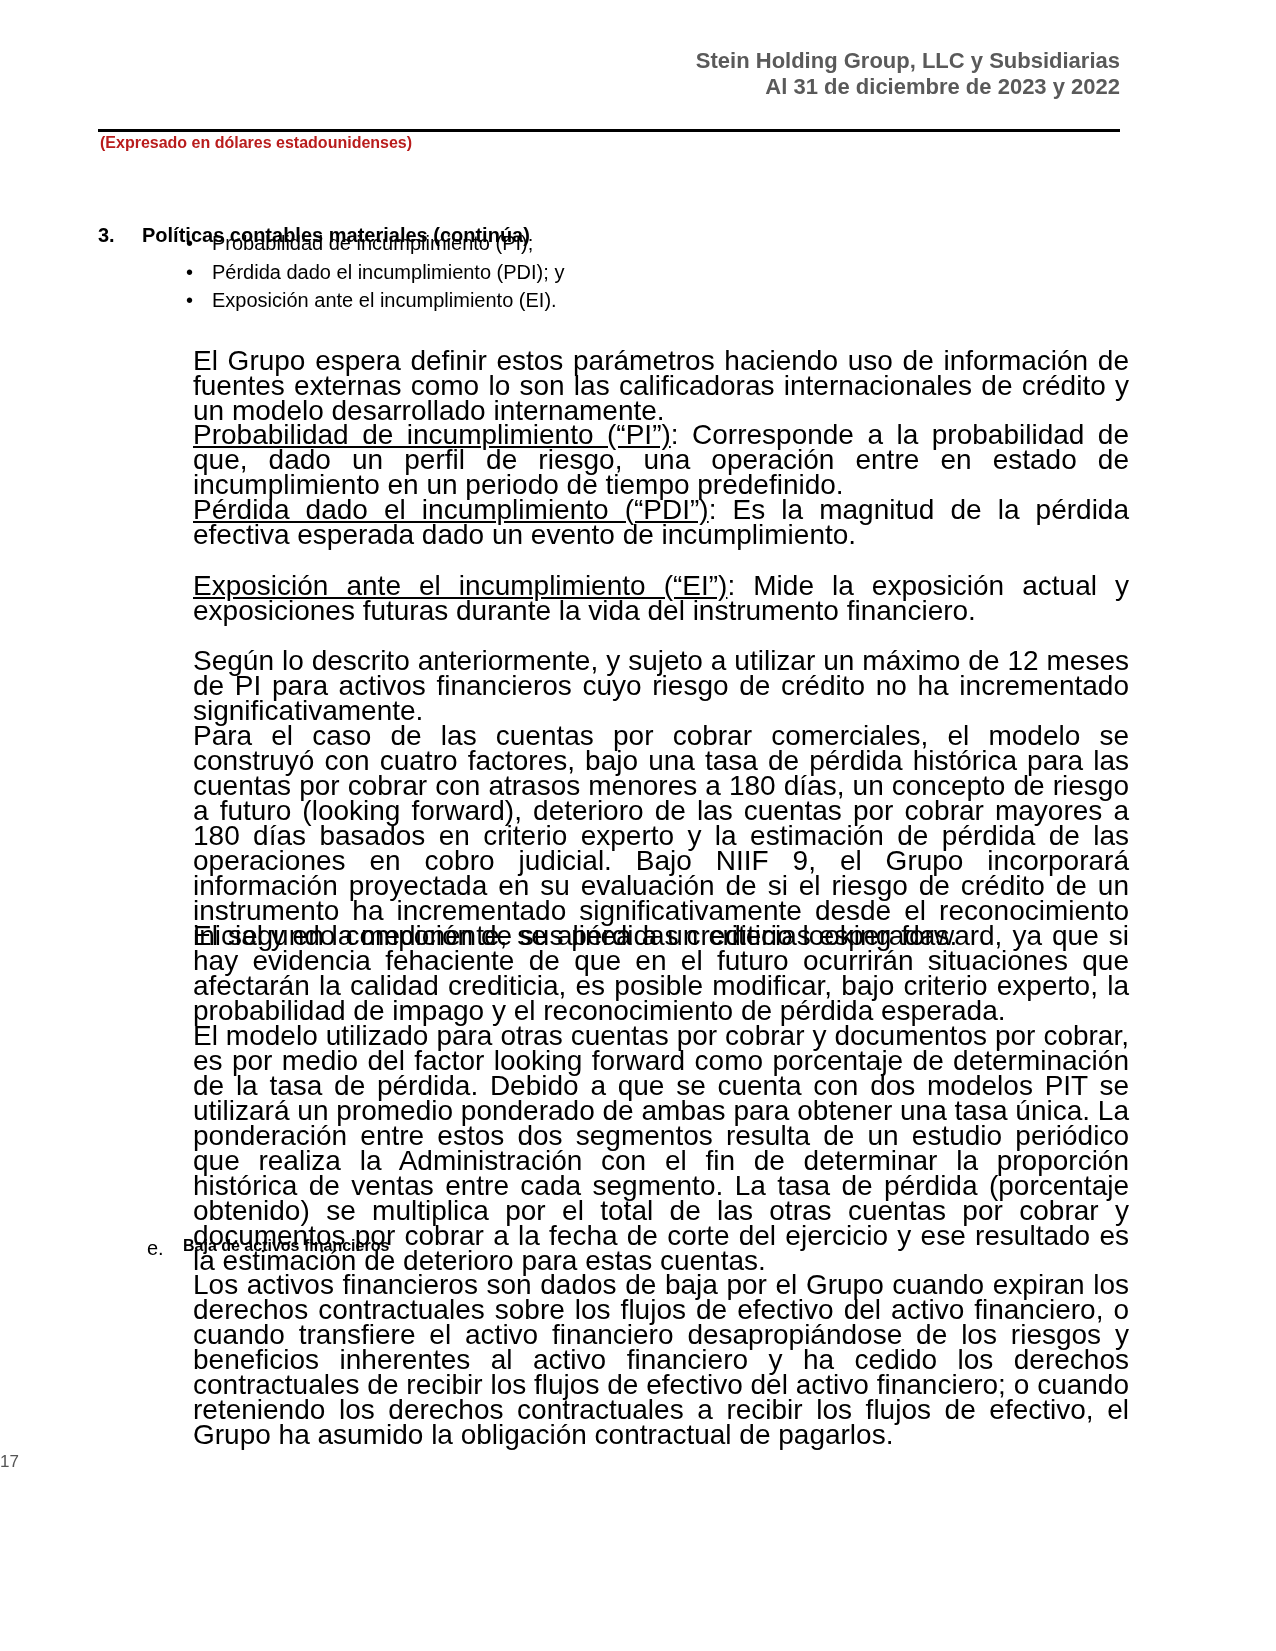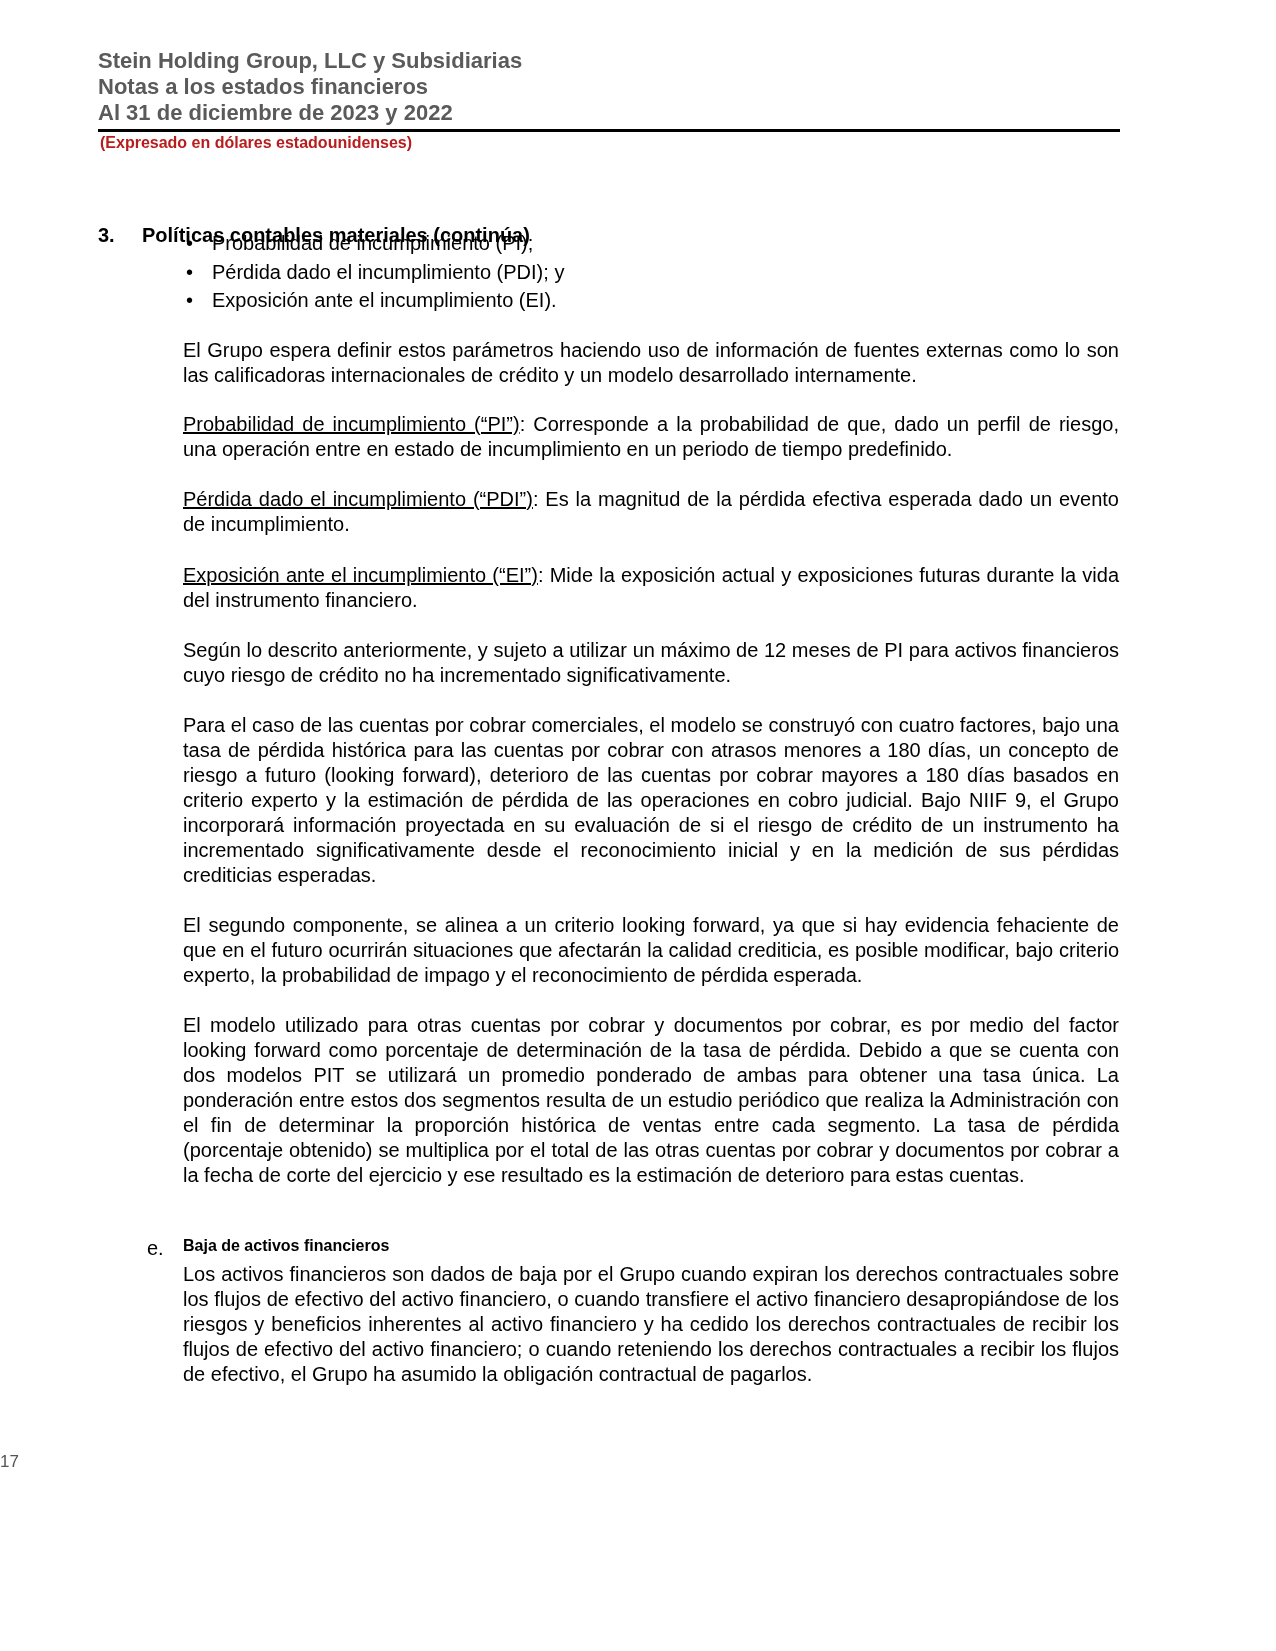--- a/index.html
+++ b/index.html
@@ -1,40 +1,39 @@
 <!DOCTYPE html>
 <html><head>
 <meta charset="utf-8">
 <style>
   html, body { margin: 0; padding: 0; background: #ffffff; }
   body {
     width: 1276px; height: 1651px; position: relative; overflow: hidden;
     font-family: "Liberation Sans", sans-serif; color: #000;
   }
-  .header { position: absolute; left: 98px; top: 48px; width: 1022px; }
+  .header { position: absolute; left: 98px; top: 48px; width: 1022px; text-align: right; }
   .header .h { font-weight: bold; font-size: 22px; line-height: 26px; color: #5a5a5a; }
   .header .rule { position: absolute; left: 0; right: 0; top: 81px; height: 3px; background: #000; }
   .header .sub { position: absolute; left: 2px; top: 86px; font-size: 16px; color: #b91c1c; white-space: nowrap; font-weight: bold; }
   .section-title { position: absolute; left: 98px; top: 176px; font-size: 20px; font-weight: bold; margin-top: 48px; }
   .section-title .num { display: inline-block; width: 44px; }
   .bullets { position: absolute; left: 186px; top: 229px; margin: 0; padding: 0; list-style: none; }
   .bullets li { font-size: 20px; line-height: 28.5px; position: relative; padding-left: 26px; }
   .bullets li .dot { position: absolute; left: 0; top: 0; }
-  .para { position: absolute; left: 183px; width: 936px; font-size: 20px; line-height: 25px; text-align: justify; margin: 0; }
+  .para { position: absolute; left: 183px; width: 936px; font-size: 28px; line-height: 25px; text-align: justify; margin: 10px; }
   .para u { text-decoration: underline; }
   .sub-letter { position: absolute; left: 147px; top: 1237px; font-size: 20px; }
   .sub-title { position: absolute; left: 183px; top: 1237px; font-size: 16px; font-weight: bold; }
   .page-num { position: absolute; left: 0; width: 1204px; text-align: left; top: 1452px; font-size: 17px; color: #555; }
 </style>
 </head>
 <body>
 
 <div class="header">
   <div class="h">Stein Holding Group, LLC y Subsidiarias</div>
-  <div class="h">Notas a los estados financieros</div>
   <div class="h">Al 31 de diciembre de 2023 y 2022</div>
   <div class="rule"></div>
   <div class="sub">(Expresado en dólares estadounidenses)</div>
 </div>
 
 <div class="section-title">
   <span class="num">3.</span><span>Políticas contables materiales (continúa)</span>
 </div>
 
 <ul class="bullets">

